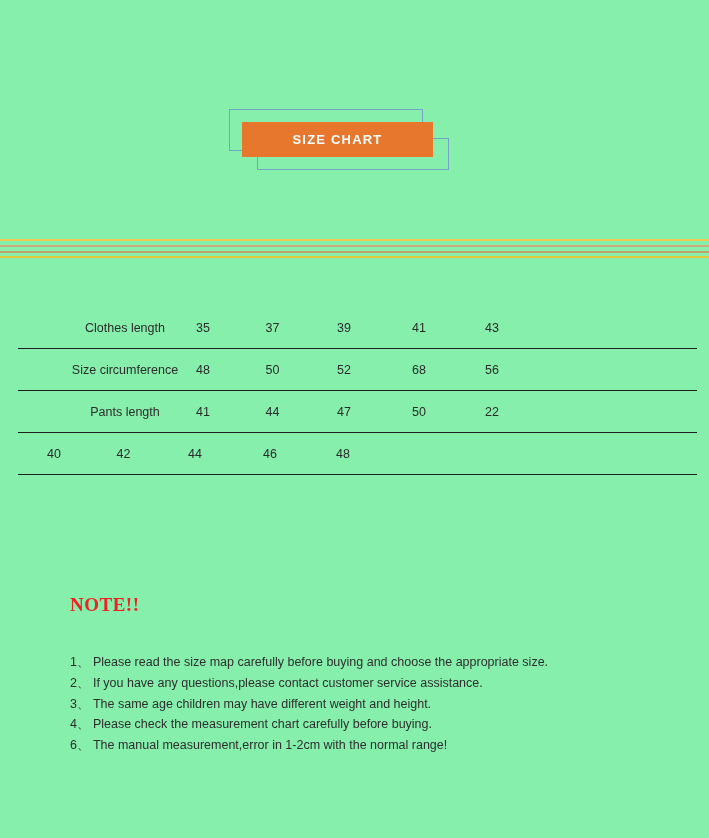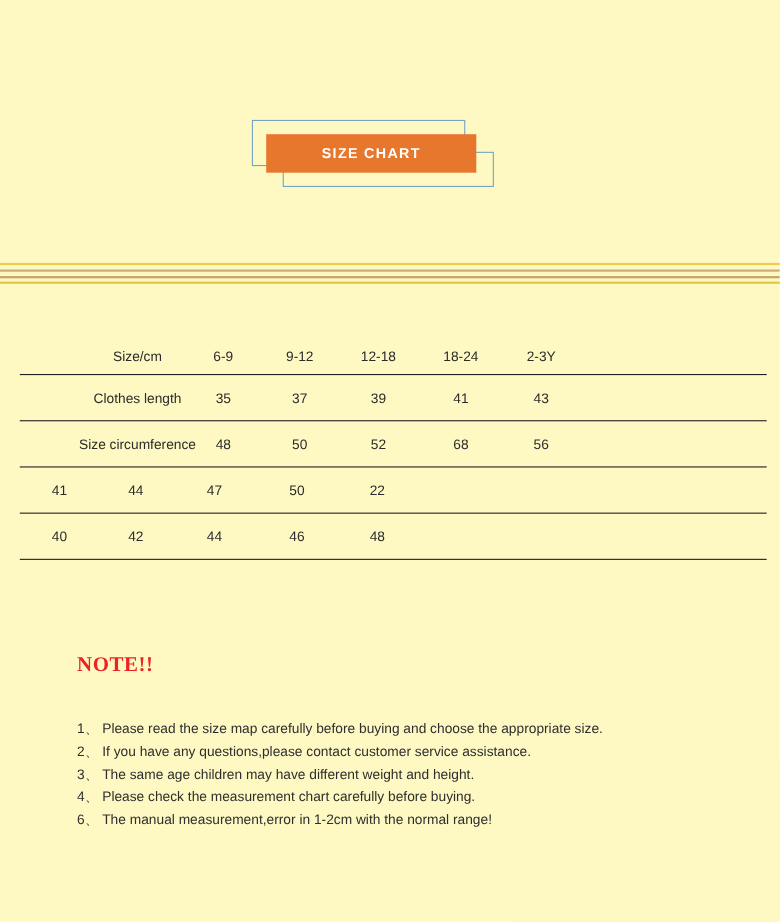--- a/index.html
+++ b/index.html
@@ -2,21 +2,21 @@
 <html><head>
 <meta charset="utf-8">
 <style>
   * { margin: 0; padding: 0; box-sizing: border-box; }
   html, body { background: #ffffff; }
   body { font-family: "Liberation Sans", sans-serif; color: #2e2e2e; }
   .page {
     position: relative;
     width: 709px;
     height: 838px;
-    background: #fef9c3;
+    background: #86efac;
     overflow: hidden;
   }
 
   
   .banner-outline {
     position: absolute;
     border: 1.5px solid #74A3C7;
     background: transparent;
   }
   .outline-back { left: 229px; top: 109px; width: 194px; height: 42px; z-index: 1; }
@@ -101,30 +101,20 @@
   <div class="banner-box" style="background-color: rgb(232, 119, 46);">
     <span style="color: rgb(255, 255, 255);">SIZE CHART</span>
   </div>
 
   <div class="gold-line gl0" style="background-color: rgb(237, 203, 83);"></div>
   <div class="gold-line gl1" style="background-color: rgb(205, 171, 126);"></div>
   <div class="gold-line gl2" style="background-color: rgb(195, 163, 107);"></div>
   <div class="gold-line gl3" style="background-color: rgb(226, 200, 62);"></div>
 
   <div class="size-table">
-    <div class="t-row header">
-      <div class="cell c0">
-        <span>Size/cm</span>
-      </div>
-      <div class="cell c1">6-9</div>
-      <div class="cell c2">9-12</div>
-      <div class="cell c3">12-18</div>
-      <div class="cell c4">18-24</div>
-      <div class="cell c5">2-3Y</div>
-    </div>
 
     <div class="t-row">
       <div class="cell c0">
         <span>Clothes length</span>
       </div>
       <div class="cell c1">35</div>
       <div class="cell c2">37</div>
       <div class="cell c3">39</div>
       <div class="cell c4">41</div>
       <div class="cell c5">43</div>
@@ -135,20 +125,23 @@
         <span>Size circumference</span>
       </div>
       <div class="cell c1">48</div>
       <div class="cell c2">50</div>
       <div class="cell c3">52</div>
       <div class="cell c4">68</div>
       <div class="cell c5">56</div>
     </div>
 
     <div class="t-row">
+      <div class="cell c0">
+        <span>Pants length</span>
+      </div>
       <div class="cell c1">41</div>
       <div class="cell c2">44</div>
       <div class="cell c3">47</div>
       <div class="cell c4">50</div>
       <div class="cell c5">22</div>
     </div>
 
     <div class="t-row">
       <div class="cell c1">40</div>
       <div class="cell c2">42</div>

